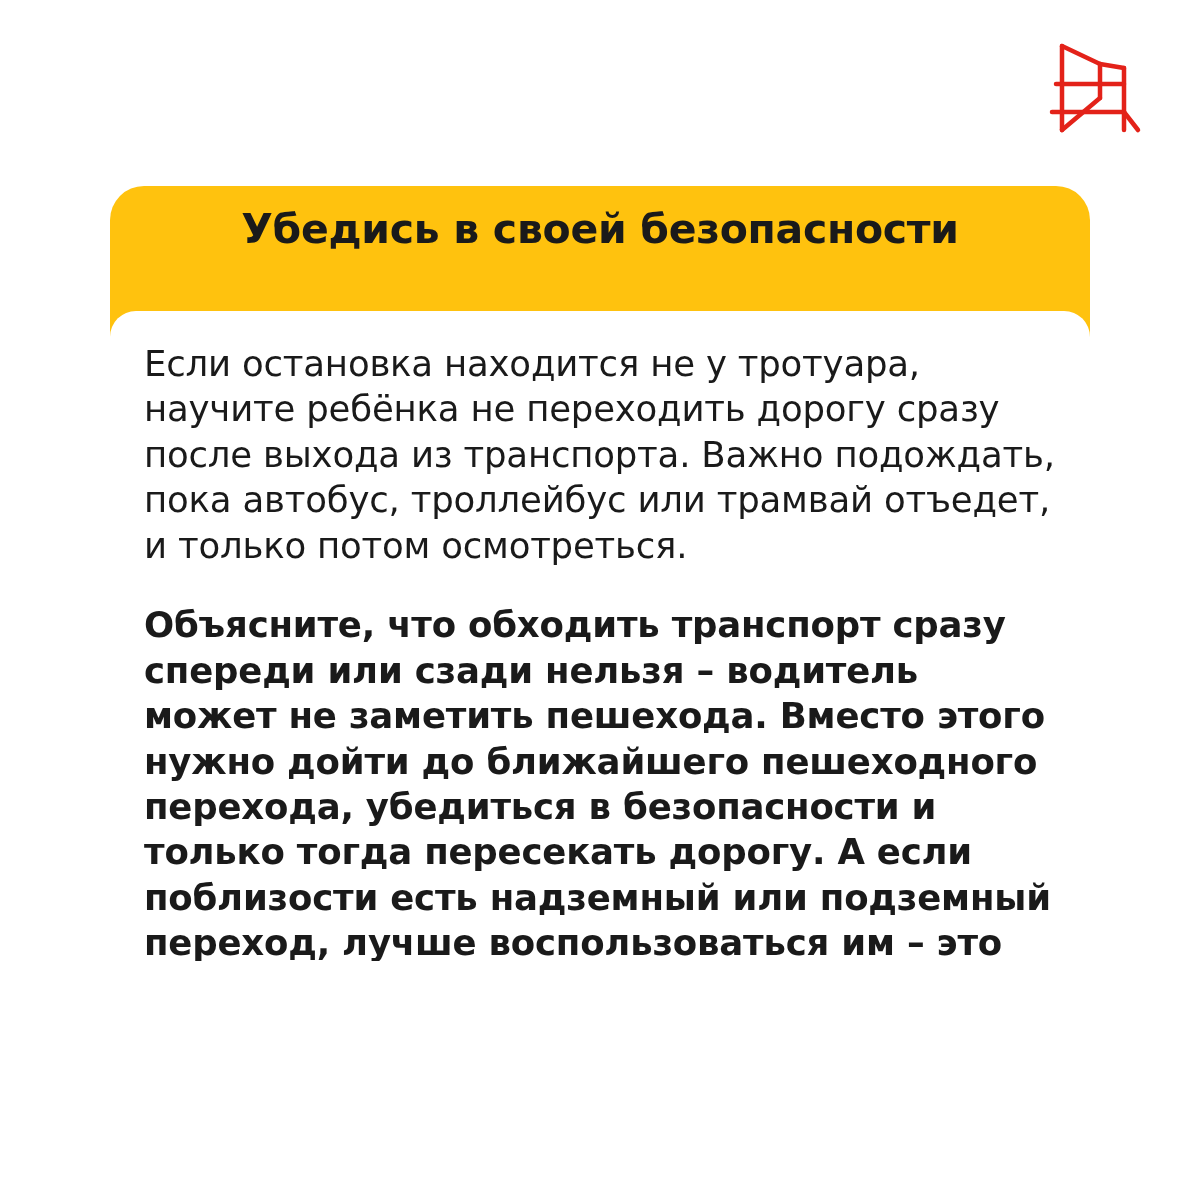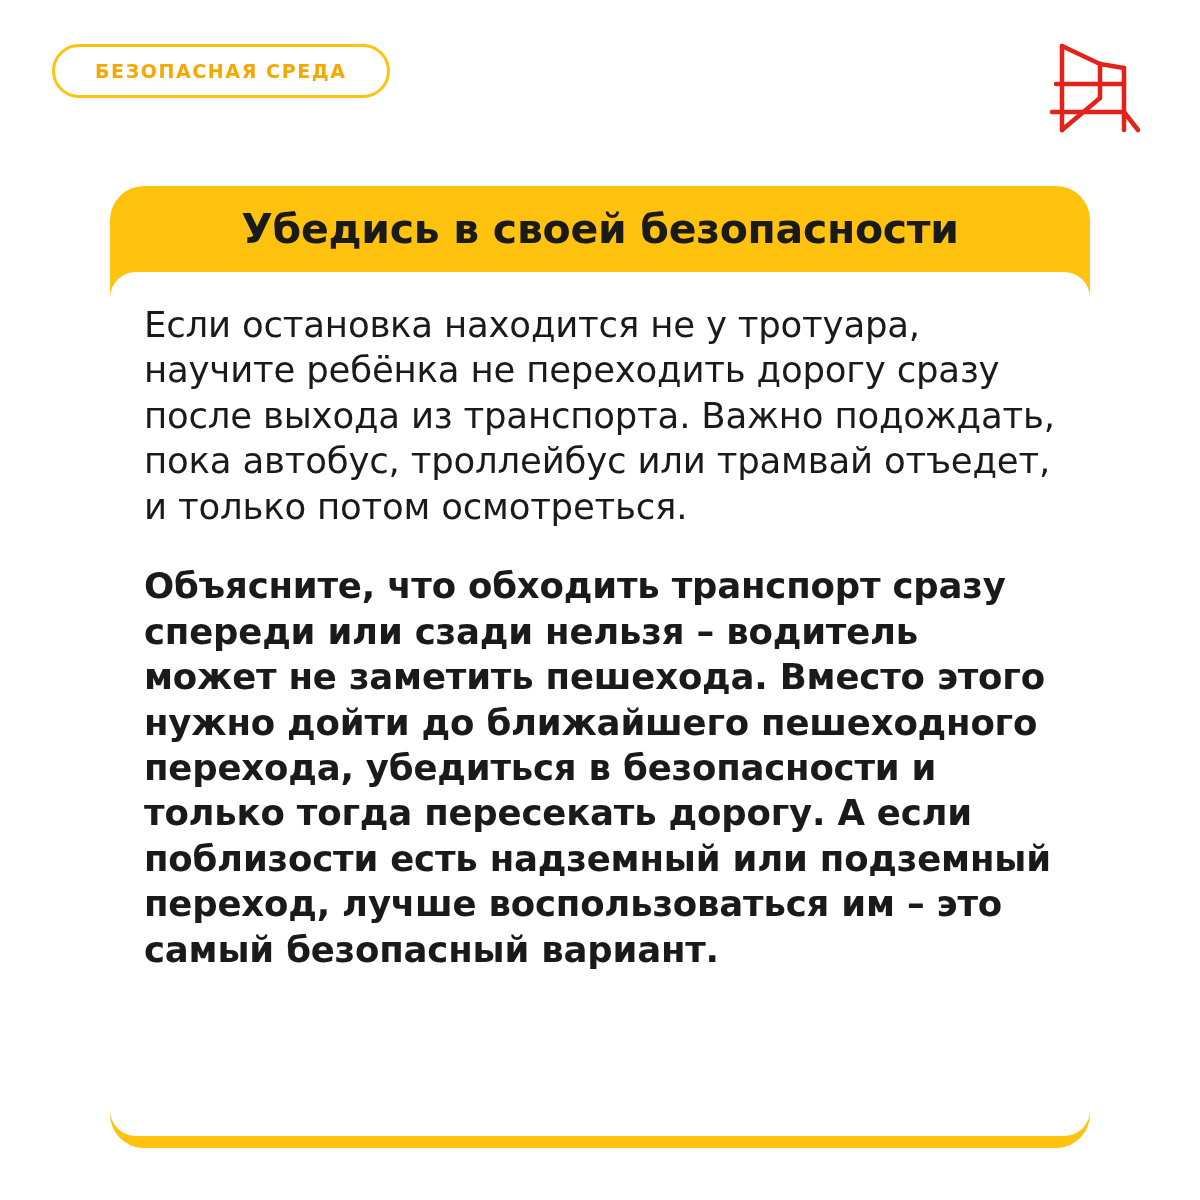--- a/index.html
+++ b/index.html
@@ -55,21 +55,21 @@
     width: 110px;
     height: 100px;
   }
 
   
   .card {
     position: absolute;
     left: 110px;
     top: 186px;
     width: 980px;
-    height: 962px;
+    height: 748px;
     background: #FFC20E;
     border-radius: 34px;
     box-sizing: border-box;
     padding: 0;
   }
   .card-title {
     height: 86px;
     display: flex;
     align-items: center;
     justify-content: center;
@@ -80,43 +80,41 @@
     text-align: center;
     font-family: "DejaVu Sans", "Liberation Sans", sans-serif;
   }
   .card-body {
     background: #ffffff;
     border-radius: 26px;
     height: calc(100% - 86px - 12px);
     box-sizing: border-box;
     padding: 30px 34px 20px 34px;
     overflow: hidden;
+    margin-top: 39px;
   }
   .para {
     color: #1a1a1a;
     font-size: 35.5px;
     line-height: 1.28;
     letter-spacing: -0.2px;
     margin: 0 0 34px 0;
     font-family: "DejaVu Sans", "Liberation Sans", sans-serif;
   }
   .para:last-child {
     margin-bottom: 0;
     font-weight: bold;
   }
 </style>
 </head>
 <body>
 
 <div class="page">
 
   <div class="topbar">
-    <div class="badge">
-      <span class="badge-label">БЕЗОПАСНАЯ СРЕДА</span>
-    </div>
 
     <div class="logo">
       <svg viewBox="0 0 110 100" width="110" height="100" aria-hidden="true">
         <g fill="none" stroke="#E32219" stroke-width="4.5" stroke-linecap="round">
           <path d="M24 8 L24 92"></path>
           <path d="M24 8 L62 26"></path>
           <path d="M62 26 L62 60"></path>
           <path d="M18 46 L86 46"></path>
           <path d="M14 74 L86 74"></path>
           <path d="M86 30 L86 92"></path>

